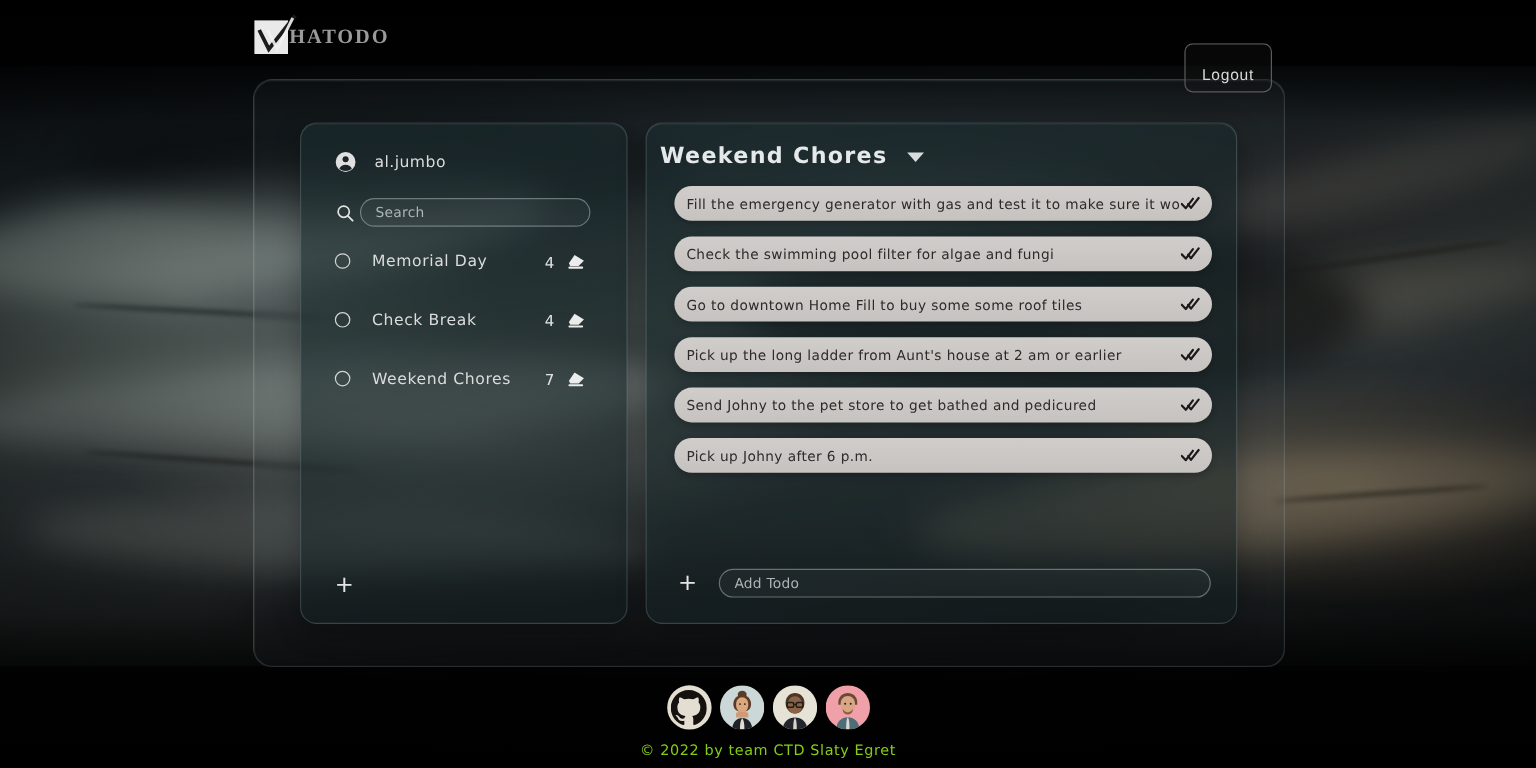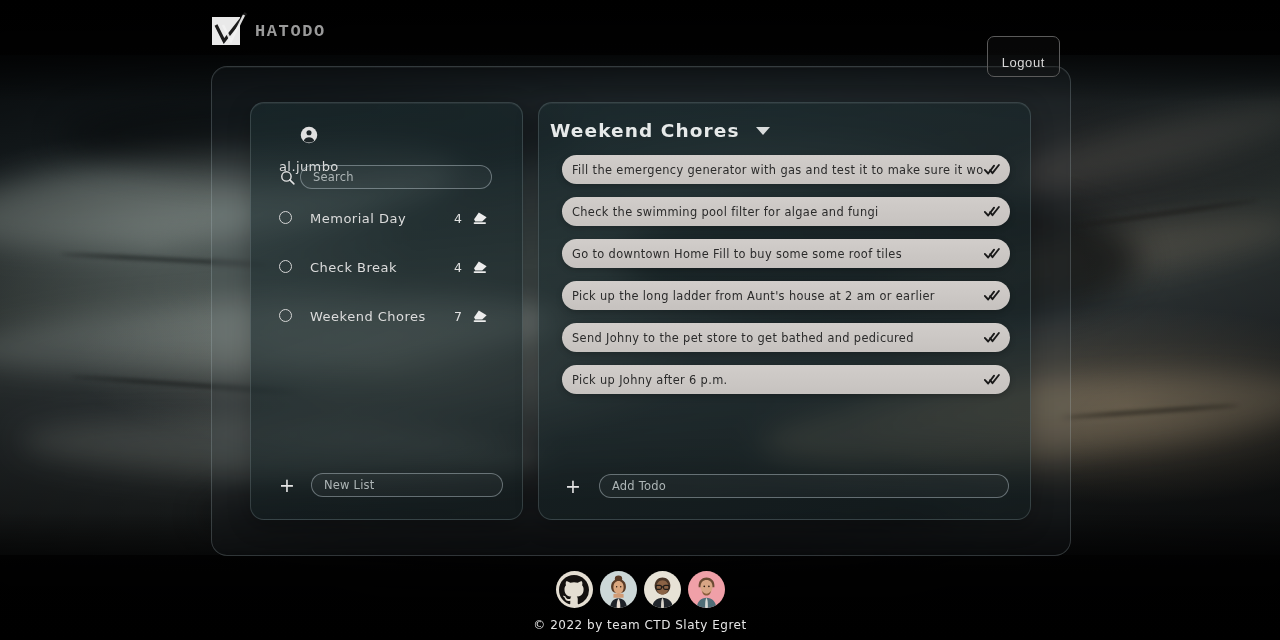--- a/index.html
+++ b/index.html
@@ -73,22 +73,22 @@
     width: 28px; height: 28px;
     background: #e9e9e9;
     display: flex; align-items: center; justify-content: center;
   }
   .logo-box svg { position: absolute; left: -1px; top: -6px; }
   .brand-text {
     color: #9a9a9a;
     font-size: 17px;
     letter-spacing: 1.6px;
     font-weight: 700;
-    margin-left: 15px;
-    font-family: Liberation Mono, monospace;
+    margin-left: 1px;
+    font-family: Liberation Serif, serif;
   }
   .logout-btn {
     position: absolute; right: 220px; top: 36px;
     padding: 18px 14px 6px;
     border: 1px solid #5b5b5b;
     border-radius: 7px;
     background: rgba(20,20,20,.35);
     color: #d8d8d8;
     font-size: 13px;
     letter-spacing: .6px;
@@ -116,21 +116,21 @@
     background: linear-gradient(160deg, rgba(28,45,48,.62), rgba(20,32,34,.52));
     box-shadow: inset 0 1px 0 rgba(255,255,255,.06), 0 6px 22px rgba(0,0,0,.25);
     z-index: 12;
   }
   .left-panel { left: 250px; top: 102px; width: 273px; height: 418px; }
   .right-panel { left: 538px; top: 102px; width: 493px; height: 418px; }
 
   
   .user-row {
     position: absolute; left: 28px; top: 23px;
-    display: flex; align-items: center; gap: 15px; flex-direction: column;
+    display: flex; align-items: center; gap: 15px;
   }
   .user-icon { width: 18px; height: 18px; display: block; }
   .user-name { color: #dcdcdc; font-size: 13px; letter-spacing: .4px; }
 
   .search-row {
     position: absolute; left: 28px; top: 62px;
     display: flex; align-items: center; gap: 4px;
   }
   .search-icon { width: 17px; height: 17px; display: block; }
   .pill-input {
@@ -234,21 +234,21 @@
     display: flex; flex-direction: column; align-items: center;
     z-index: 20;
   }
   .avatars { display: flex; align-items: center; gap: 7px; margin-bottom: 10px; }
   .av {
     width: 37px; height: 37px; border-radius: 50%;
     overflow: hidden; position: relative;
     cursor: pointer;
   }
   .gh { background: #e4ded2; display: flex; align-items: center; justify-content: center; }
-  .copyright { color: #e5e5e5; font-size: 12px; letter-spacing: .5px; }
+  .copyright { color: #84cc16; font-size: 12px; letter-spacing: .5px; }
 </style>
 </head>
 <body>
 
 <div id="app">
 
   <div class="bg-wrap">
     <div class="bg-base"></div>
 
     <div class="wave" style="left:-60px; top:150px; width:520px; height:90px; background:rgba(150,160,152,.55); transform:rotate(-6deg);"></div>
@@ -344,21 +344,20 @@
             <path d="M9.5 2.2 L21 9.2 L14.5 15.5 H4.2 L2.6 12.2 Z" fill="#ececec"></path>
             <rect x="2" y="16.4" width="18" height="2.6" rx="1.2" fill="#ececec"></rect>
           </svg>
         </span>
       </div>
 
     </div>
 
     <div class="new-list-row">
       <button class="plus-btn">+</button>
-      <input class="pill-input new-list-input" type="text" placeholder="New List" style="">
     </div>
 
   </div>
 
   <div class="panel right-panel">
 
     <div class="rp-title-row">
       <span class="rp-title">Weekend Chores</span>
       <span class="caret"></span>
     </div>

